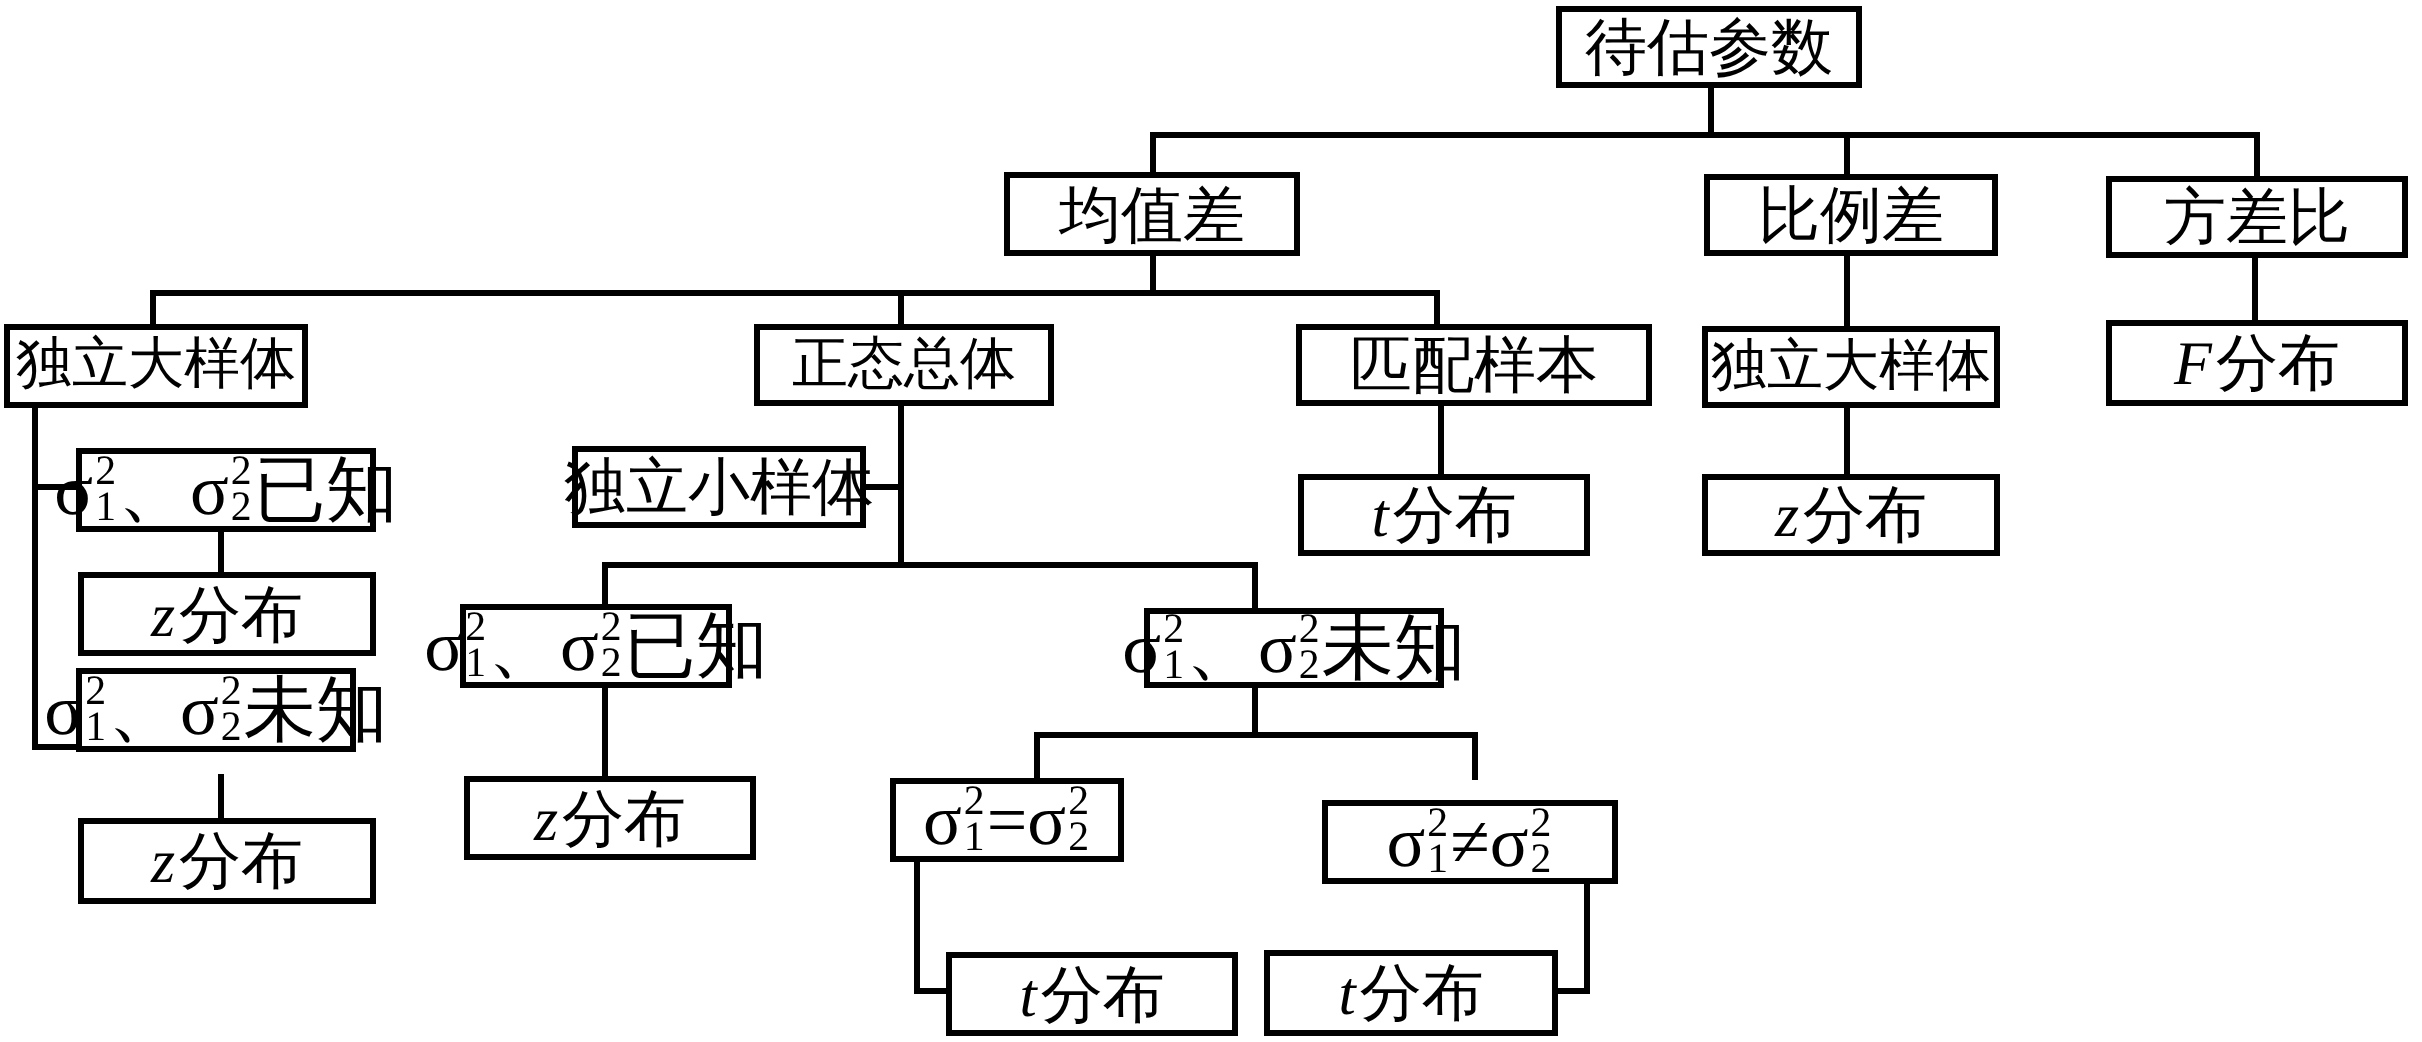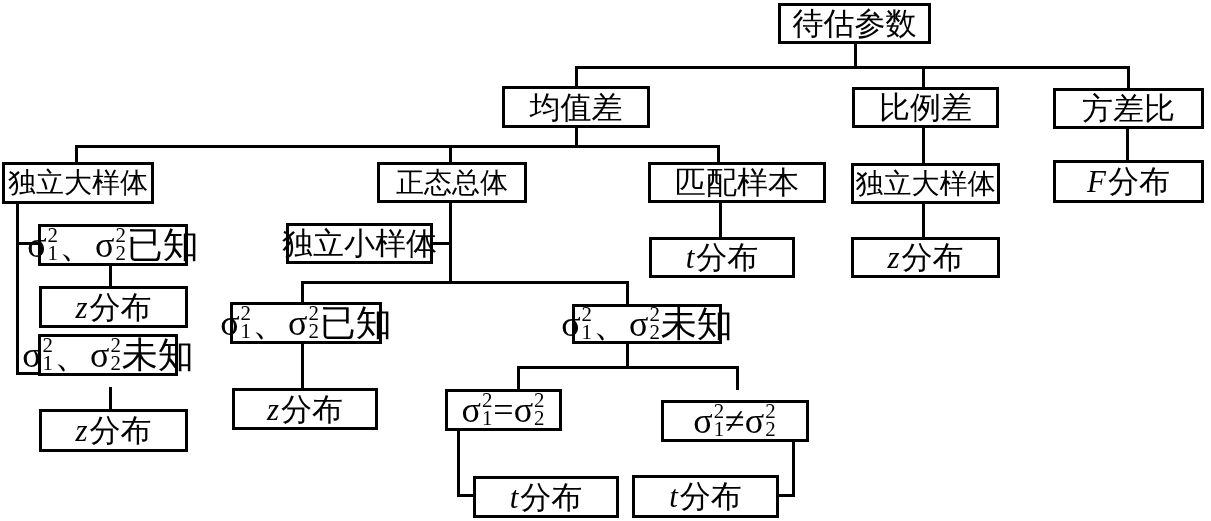--- a/index.html
+++ b/index.html
@@ -104,21 +104,21 @@
   <div class="node formula" style="left:38px;top:334px;width:140px;height:42px">σ<span class="stack">
         <span>2</span>
         <span>1</span>
       </span>、σ<span class="stack">
         <span>2</span>
         <span>2</span>
       </span>未知</div>
   <div class="node" style="left:39px;top:409px;width:149px;height:43px"><i>z</i>分布</div>
 
   <div class="node" style="left:286px;top:223px;width:147px;height:41px">独立小样体</div>
-  <div class="node formula" style="left:230px;top:302px;width:152px;height:42px">σ<span class="stack">
+  <div class="node formula" style="left:230px;top:302px;width:136px;height:42px">σ<span class="stack">
         <span>2</span>
         <span>1</span>
       </span>、σ<span class="stack">
         <span>2</span>
         <span>2</span>
       </span>已知</div>
   <div class="node" style="left:232px;top:388px;width:146px;height:42px"><i>z</i>分布</div>
   <div class="node formula" style="left:572px;top:304px;width:150px;height:40px">σ<span class="stack">
         <span>2</span>
         <span>1</span>

